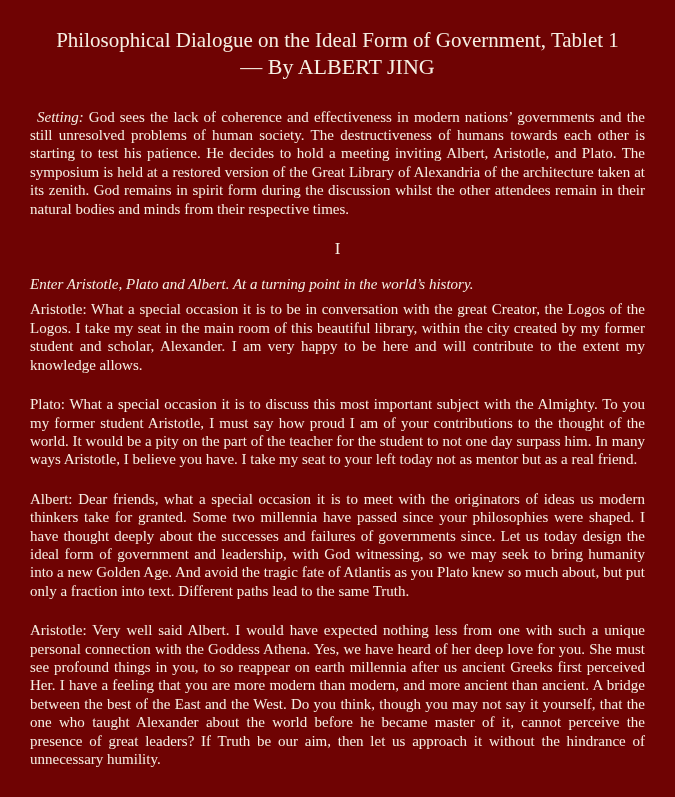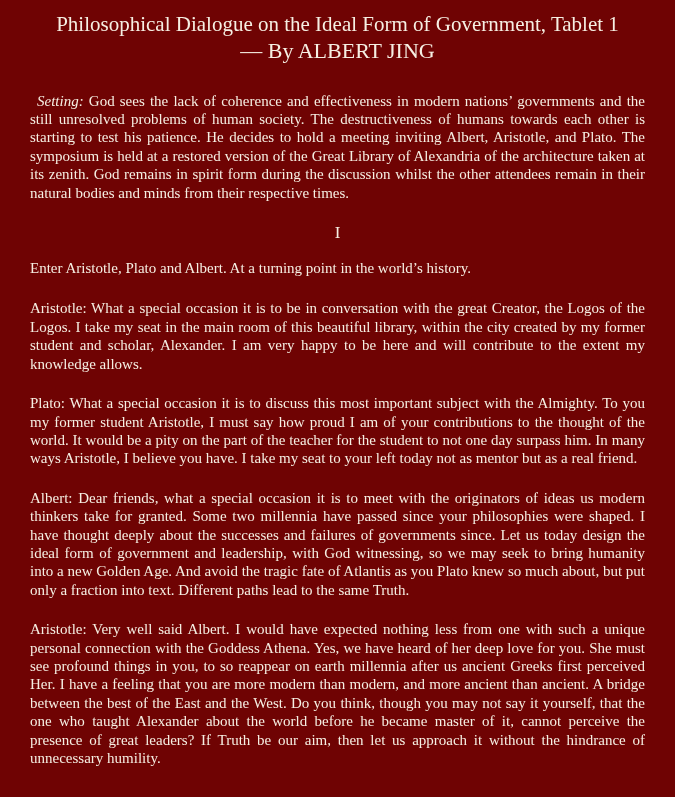--- a/index.html
+++ b/index.html
@@ -8,21 +8,21 @@
   }
   body {
     width: 675px;
     min-height: 797px;
     background: #6f0303;
     color: #f6efe3;
     font-family: "Liberation Serif", "DejaVu Serif", serif;
     box-sizing: border-box;
   }
   .page {
-    padding: 12px 30px 8px 30px;
+    padding: 28px 30px 8px 30px;
     box-sizing: border-box;
   }
   .doc-header {
     text-align: center;
     margin: 0 0 27px 0;
   }
   .doc-title {
     font-size: 21px;
     font-weight: normal;
     line-height: 1.15;
@@ -43,24 +43,25 @@
     font-style: italic;
     margin-left: 7px;
   }
   .section-numeral {
     text-align: center;
     font-size: 17px;
     line-height: 20px;
     margin: 0 0 16px 0;
   }
   .stage-direction {
+    font-style: italic;
     text-align: left;
     font-size: 15px;
     line-height: 18.4px;
-    margin: 0 0 22px 0;
+    margin: 0 0 7px 0;
   }
   .para:last-child {
     margin-bottom: 0;
   }
 </style>
 </head>
 <body style="background: rgb(111, 3, 3); color: rgb(246, 239, 227);">
 
 <div class="page">
 

